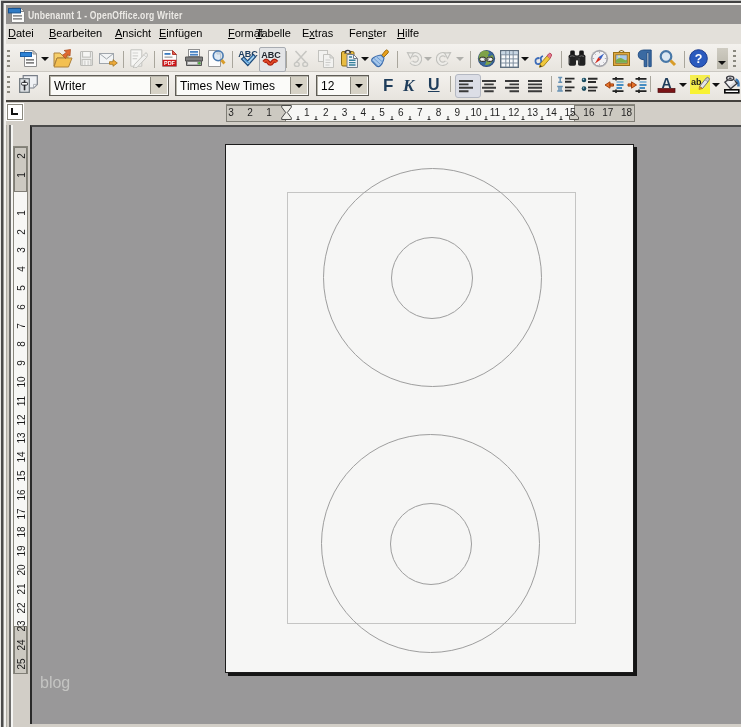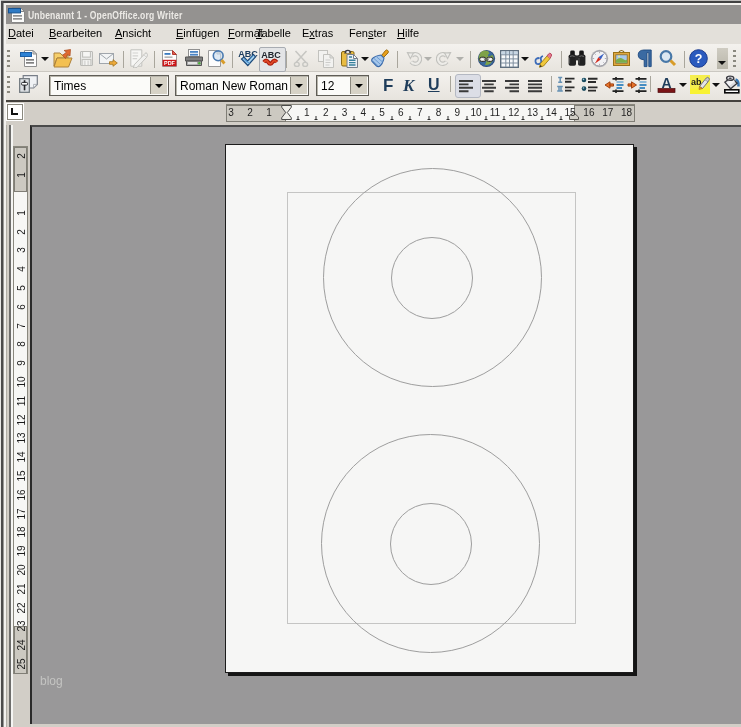--- a/index.html
+++ b/index.html
@@ -62,21 +62,21 @@
  border:1px solid #8a887e;box-sizing:border-box;}
 .vmarg{position:absolute;left:0;width:11px;background:#ccc9c1;border:1px solid #807e76;}
 .vnum{position:absolute;font-size:10px;color:#1a1a1a;left:50%;
  transform:translate(-50%,-50%) rotate(-90deg);}
 #page{left:225px;top:144px;width:409px;height:529px;background:#f6f6f5;
  border:1px solid #1c1c1c;box-sizing:border-box;}
 #pshadow-r{left:634px;top:147px;width:3px;height:529px;background:#151515;}
 #pshadow-b{left:228px;top:673px;width:409px;height:3px;background:#151515;}
 #textarea{left:287px;top:192px;width:287px;height:430px;border:1px solid #c5c5c4;}
 .circ{position:absolute;border:1px solid #9e9e9e;border-radius:50%;}
-#blog{left:40px;top:674px;font-size:12px;color:#c4c4c2;}
+#blog{left:40px;top:674px;font-size:16px;color:#c4c4c2;}
 </style>
 </head>
 <body>
 <div id="frame-top1" class="abs"></div>
 <div id="frame-top2" class="abs"></div>
 <div id="frame-top3" class="abs"></div>
 <div id="fl0" class="abs"></div>
 <div id="fl1" class="abs"></div>
 <div id="fl2" class="abs"></div>
 <div id="fl3" class="abs"></div>
@@ -89,21 +89,21 @@
  <path d="M3.5 0.5 L12.5 0.5 L16.5 4.5 L16.5 15.5 L3.5 15.5 Z" fill="#fbfbfa" stroke="#888"></path>
  <path d="M12.5 0.5 L12.5 4.5 L16.5 4.5 Z" fill="#e2e2e0" stroke="#888"></path>
  <rect x="0.5" y="1.5" width="12" height="4.4" fill="#2e7ac4" stroke="#17528f"></rect>
  <rect x="5" y="8" width="9" height="1.7" fill="#909090"></rect>
  <rect x="5" y="11" width="9" height="1.7" fill="#909090"></rect>
 </svg>
 <div id="menubar" class="abs">
  <span class="mi" style="left:2px"><u>D</u>atei</span>
  <span class="mi" style="left:43px"><u>B</u>earbeiten</span>
  <span class="mi" style="left:109px"><u>A</u>nsicht</span>
- <span class="mi" style="left:170px"><u>E</u>infügen</span>
+ <span class="mi" style="left:153px"><u>E</u>infügen</span>
  <span class="mi" style="left:222px"><u>F</u>ormat</span>
  <span class="mi" style="left:250px"><u>T</u>abelle</span>
  <span class="mi" style="left:296px">E<u>x</u>tras</span>
  <span class="mi" style="left:343px">Fen<u>s</u>ter</span>
  <span class="mi" style="left:391px"><u>H</u>ilfe</span>
 </div>
 <div id="tb1" class="abs"></div>
 <div id="tb2" class="abs"></div>
 <div class="grip" style="left:7px;top:50px;height:19px"></div>
 <div class="grip" style="left:7px;top:76px;height:19px"></div>
@@ -283,25 +283,25 @@
  <path d="M12.5 11.5 L17 16" stroke="#d89c28" stroke-width="3"></path>
 </svg>
 <svg class="icon" style="left:689px;top:49px" width="19" height="19" viewBox="0 0 19 19">
  <circle cx="9.5" cy="9.5" r="8.8" fill="#2a5abe" stroke="#1a3a8e"></circle>
  <text x="9.5" y="14.2" font-size="12.5" font-weight="bold" fill="#fff" text-anchor="middle" font-family="Liberation Sans">?</text>
 </svg>
 <div class="abs" style="left:717px;top:48px;width:11px;height:21px;background:linear-gradient(#cfccc2,#b9b6aa);position:absolute"></div>
 <div class="darr" style="left:718px;top:61px;border-left-width:4px;border-right-width:4px;border-top-width:4px"></div>
 
 <div class="combo" style="left:49px;width:118px">
-    <span class="txt">Times</span>
+    <span class="txt">Writer</span>
     <span class="btn"></span>
   </div>
 <div class="combo" style="left:175px;width:132px">
-    <span class="txt">Roman New Roman</span>
+    <span class="txt">Times New Times</span>
     <span class="btn"></span>
   </div>
 <div class="combo" style="left:316px;width:51px">
     <span class="txt">12</span>
     <span class="btn"></span>
   </div>
 
 <svg class="icon" style="left:19px;top:75px" width="19" height="19" viewBox="0 0 19 19">
  <path d="M4.2 0.7 L18.3 0.7 L18.3 9.4 L14.6 13 L4.2 13 Z" fill="#f0f2f5" stroke="#787e88" stroke-width="1.2"></path>
  <path d="M18 9.4 L14.6 9.4 L14.6 12.8 Z" fill="#fdfdfe" stroke="#9aa0a8" stroke-width="0.8"></path>

